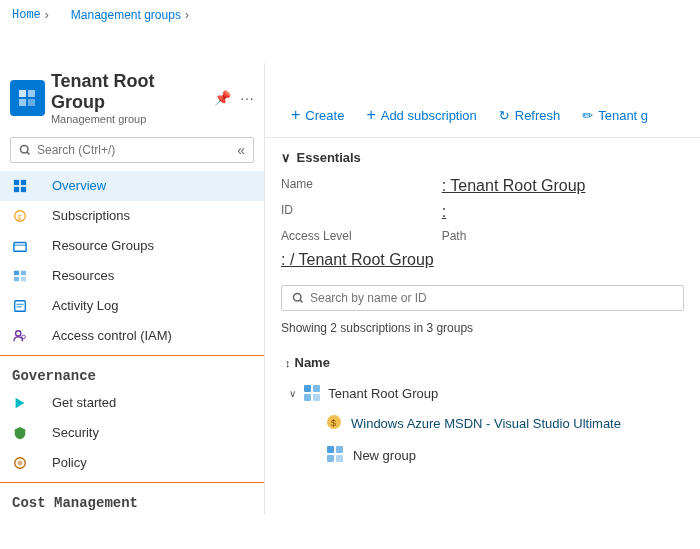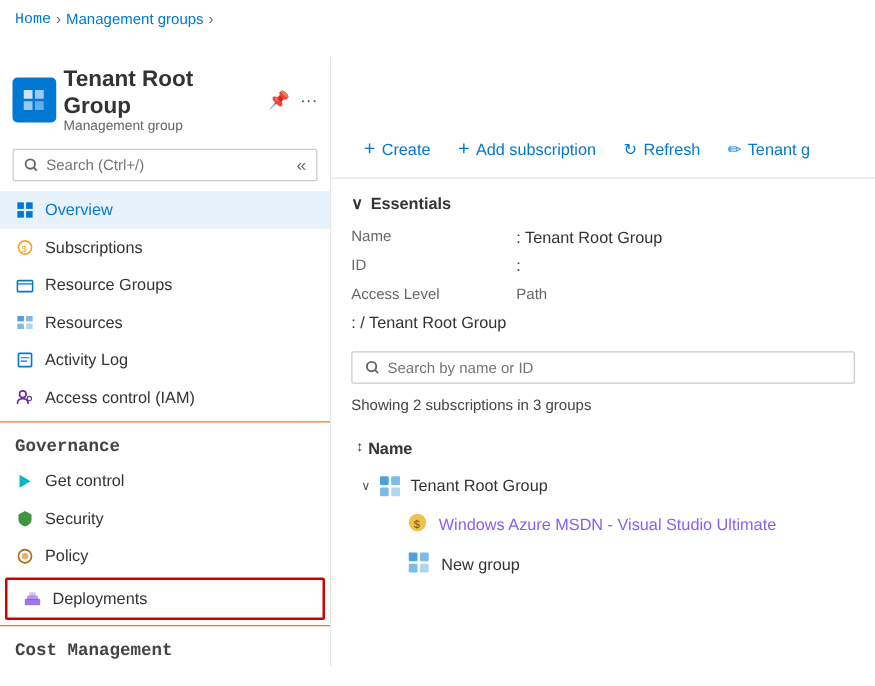--- a/index.html
+++ b/index.html
@@ -14,67 +14,67 @@
     .sidebar { width: 265px; min-width: 265px; border-right: 1px solid #e5e5e5; overflow-y: auto; }
 
     .sidebar-header { padding: 8px 10px; display: flex; align-items: center; gap: 6px; }
     .sidebar-logo { width: 36px; height: 36px; background: #0078d4; border-radius: 4px; display: flex; align-items: center; justify-content: center; color: white; font-size: 14px; }
 
     .search-box { display: flex; align-items: center; margin: 4px 10px 8px; border: 1px solid #ccc; border-radius: 2px; padding: 4px 8px; gap: 6px; background: #fff; }
     .search-box input { border: none; outline: none; font-size: 12px; color: #666; width: 150px; }
 
     .collapse-btn { margin-left: auto; cursor: pointer; color: #666; font-size: 14px; }
 
-    .nav-item { display: flex; align-items: center; gap: 8px; padding: 7px 12px; cursor: pointer; color: #333; font-size: 13px; }
+    .nav-item { display: flex; align-items: center; gap: 24px; padding: 7px 12px; cursor: pointer; color: #333; font-size: 13px; }
     .nav-item.active { background: #e8f2fb; color: #0078d4; }
 
     .nav-icon { width: 16px; height: 16px; display: flex; align-items: center; justify-content: center; flex-shrink: 0; }
 
     .section-label { padding: 12px 12px 4px; font-size: 14px; font-weight: 600; color: #444; border-top: 1px solid #f97316; margin-top: 4px; font-family: Liberation Mono, monospace; }
 
     
     .main { flex: 1; overflow-y: auto; padding: 0; }
 
     .toolbar { display: flex; align-items: center; gap: 2px; padding: 8px 16px; border-bottom: 1px solid #e5e5e5; }
     .toolbar-btn { display: flex; align-items: center; gap: 5px; padding: 5px 10px; font-size: 13px; color: #0078d4; cursor: pointer; border-radius: 2px; border: none; background: none; }
 
     .content { padding: 12px 16px; }
 
     .essentials-header { display: flex; align-items: center; gap: 6px; font-size: 13px; font-weight: 600; margin-bottom: 10px; cursor: pointer; }
 
     .essentials-grid { display: grid; grid-template-columns: auto 1fr; gap: 4px 8px; margin-bottom: 14px; }
     .ess-label { color: #666; font-size: 12px; padding: 2px 0; }
-    .ess-value { font-size: 13px; padding: 2px 0; color: #333; }
+    .ess-value { font-size: 16px; padding: 2px 0; color: #333; text-decoration: underline; }
 
     .content-search { display: flex; align-items: center; border: 1px solid #ccc; border-radius: 2px; padding: 5px 10px; gap: 6px; margin-bottom: 10px; }
     .content-search input { border: none; outline: none; font-size: 12px; color: #666; width: 280px; }
 
     .showing-text { font-size: 12px; color: #444; margin-bottom: 20px; }
 
     .name-header { display: flex; align-items: center; gap: 4px; font-size: 13px; font-weight: 600; margin-bottom: 8px; padding-left: 4px; }
 
     .tree-item { display: flex; align-items: center; gap: 6px; padding: 5px 8px; }
     .tree-item .chevron-icon { font-size: 10px; color: #555; cursor: pointer; }
     .tree-item .item-icon { width: 20px; height: 20px; display: flex; align-items: center; justify-content: center; }
 
     .tree-child { padding-left: 36px; }
     .tree-child-item { display: flex; align-items: center; gap: 8px; padding: 5px 8px; }
 
-    .link-text { color: #8b5cf6; cursor: pointer; font-size: 13px; text-decoration: none; }
+    .link-text { color: #0c4a6e; cursor: pointer; font-size: 13px; text-decoration: none; }
 
     
     .icon-overview { color: #0078d4; }
   </style>
 </head>
 <body>
 
 <div class="breadcrumb">
   <a style="color:#0078d4;text-decoration:none;font-family:Liberation Mono, monospace;">Home</a>
   <span>›</span>
-  <a style="color:#0078d4;text-decoration:none;">Management groups</a>
+  <a style="color:#0078d4;text-decoration:none;margin-left:18px;">Management groups</a>
   <span>›</span>
 </div>
 
 <div class="layout">
 
   <div class="sidebar">
 
     <div class="sidebar-header">
       <div class="sidebar-logo">
         <svg width="20" height="20" viewBox="0 0 20 20" fill="none">
@@ -166,50 +166,40 @@
     </div>
 
     <div class="section-label">Governance</div>
 
     <div class="nav-item">
       <div class="nav-icon">
         <svg width="14" height="14" viewBox="0 0 16 16">
             <polygon points="3,2 13,8 3,14" fill="#00b7c3"></polygon>
           </svg>
       </div>
-      <span>Get control</span>
+      <span>Get started</span>
     </div>
     <div class="nav-item">
       <div class="nav-icon">
         <svg width="14" height="14" viewBox="0 0 16 16">
             <path d="M8 1 L14 4 L14 9 C14 12 11 14.5 8 15 C5 14.5 2 12 2 9 L2 4 Z" fill="#107c10" opacity="0.8"></path>
           </svg>
       </div>
       <span>Security</span>
     </div>
     <div class="nav-item">
       <div class="nav-icon">
         <svg width="14" height="14" viewBox="0 0 16 16">
             <circle cx="8" cy="8" r="6" fill="none" stroke="#b46a00" stroke-width="1.5"></circle>
             <circle cx="8" cy="8" r="3" fill="#b46a00" opacity="0.5"></circle>
           </svg>
       </div>
       <span>Policy</span>
     </div>
 
-    <div class="nav-item" style="border: 2px solid #d00000; margin: 2px 4px; border-radius: 2px;">
-      <div class="nav-icon">
-        <svg width="14" height="14" viewBox="0 0 16 16">
-            <rect x="1" y="8" width="14" height="6" rx="1" fill="#773adc" opacity="0.7"></rect>
-            <rect x="3" y="5" width="10" height="4" rx="1" fill="#773adc" opacity="0.5"></rect>
-            <rect x="5" y="2" width="6" height="4" rx="1" fill="#773adc" opacity="0.3"></rect>
-          </svg>
-      </div>
-      <span>Deployments</span>
-    </div>
 
     <div class="section-label">Cost Management</div>
 
   </div>
 
   <div class="main">
 
     <div class="toolbar">
       <button class="toolbar-btn">
         <span style="font-size:16px;font-weight:300;">+</span>

